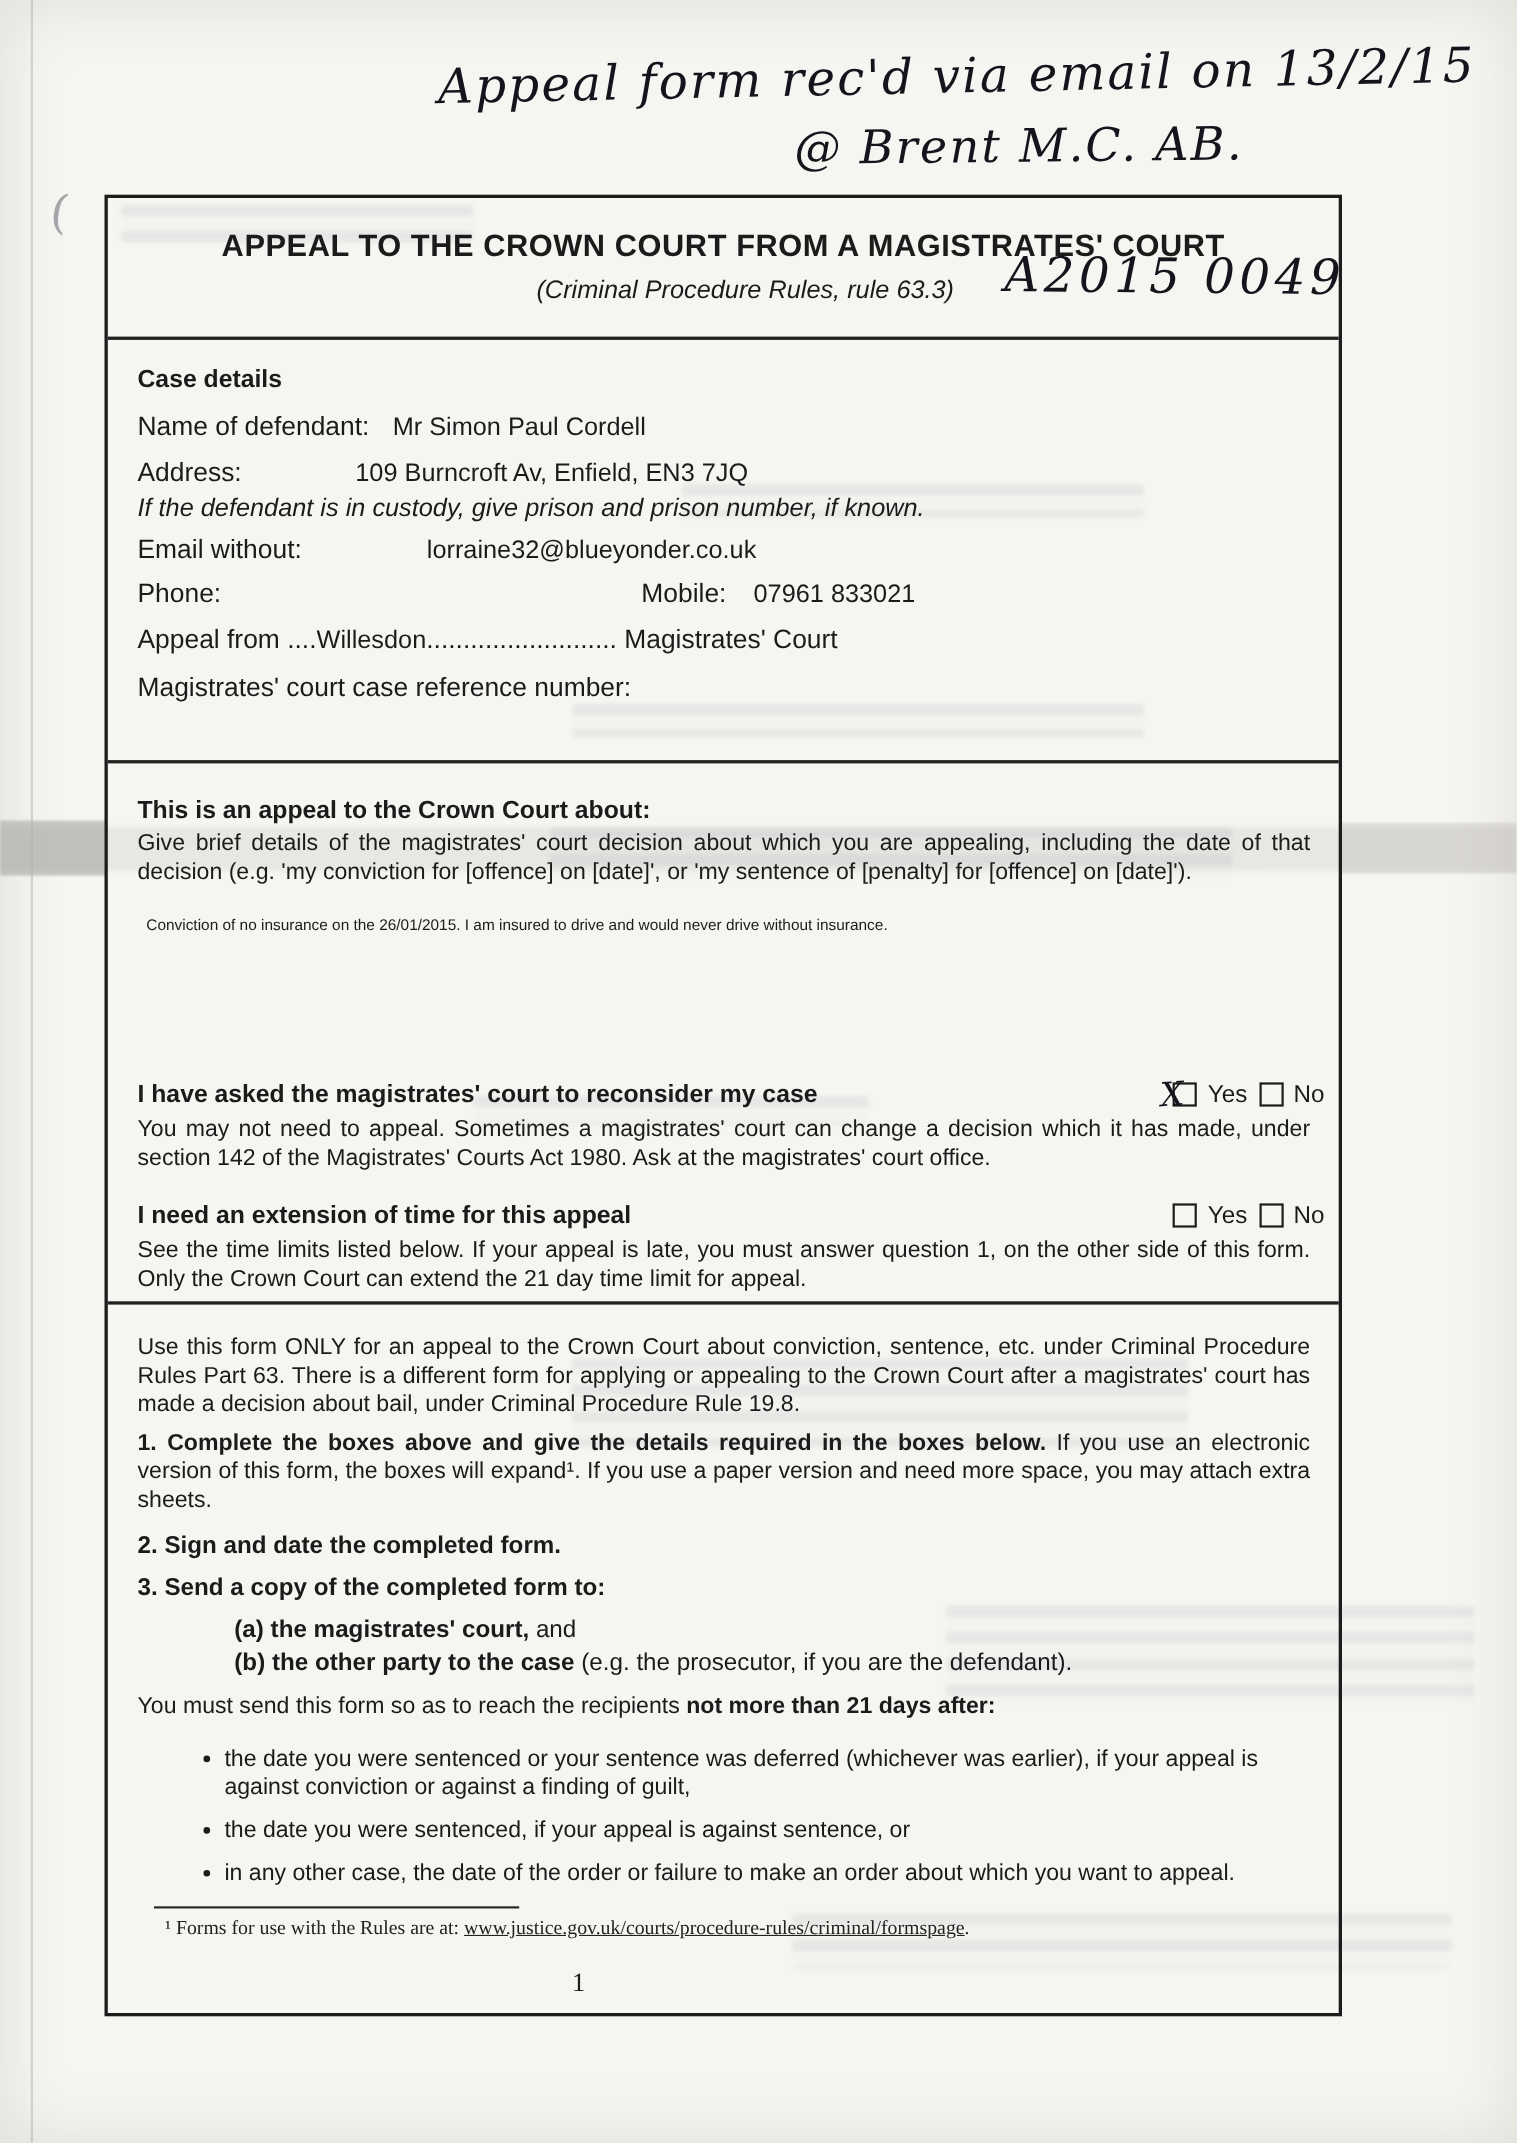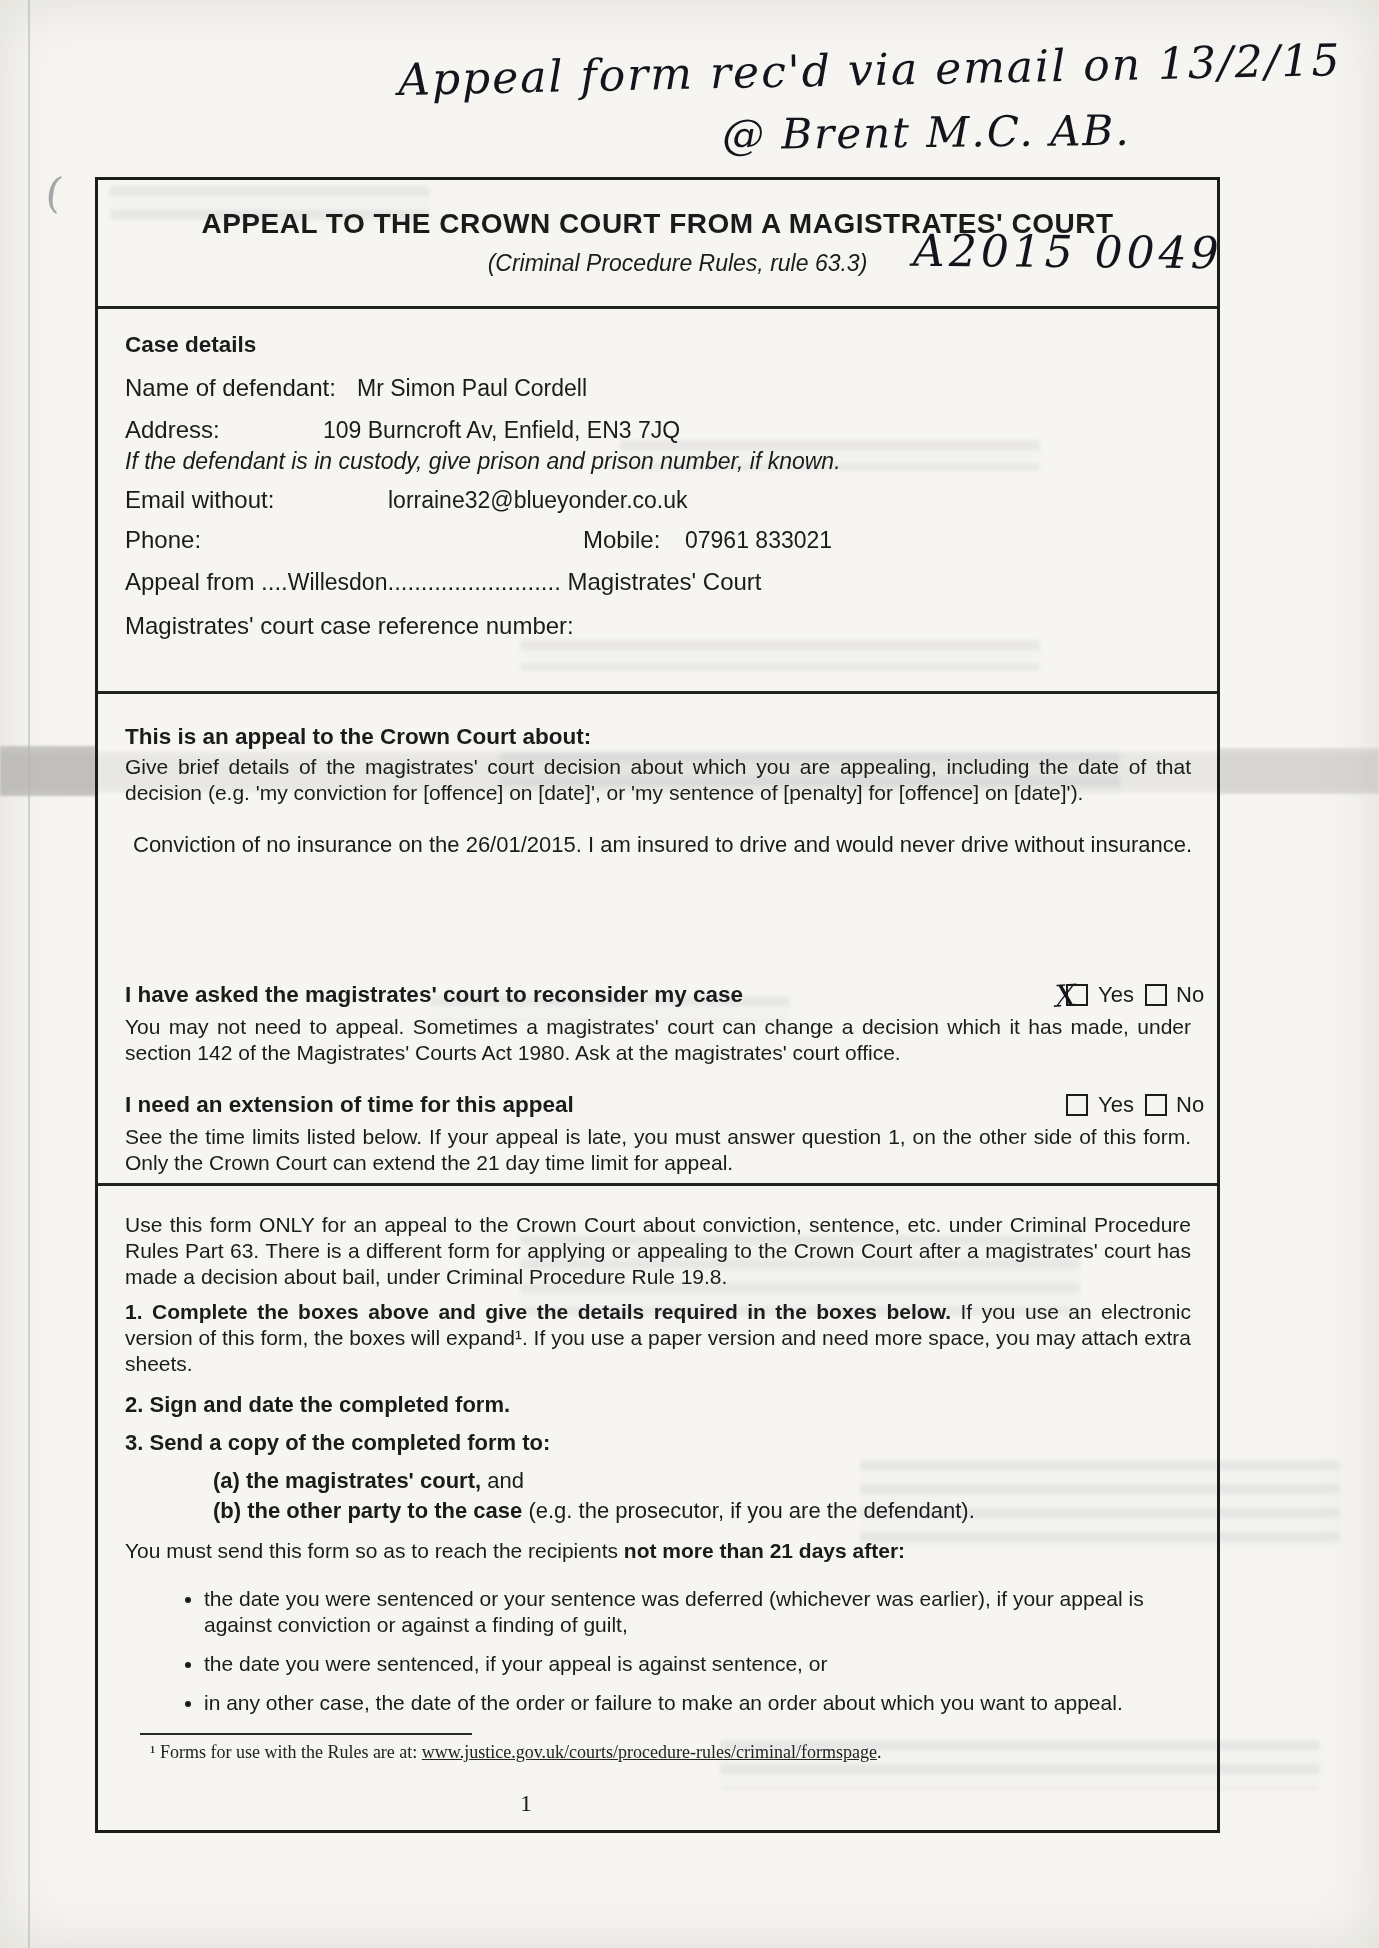--- a/index.html
+++ b/index.html
@@ -41,21 +41,21 @@
   .row { font-size:24px; white-space:nowrap; }
   .row .lbl { display:inline-block; }
   .row .val { font-size:23px; }
   .lbl-name    { width:232px; }
   .lbl-address { width:198px; }
   .lbl-email   { width:263px; }
   .lbl-appealto{ width:318px; }
   .italic-note { font-style:italic; font-size:23px; white-space:nowrap; }
 
   .para { font-size:21px; line-height:26px; text-align:justify; }
-  .answer { font-size:22px; white-space:nowrap; }
+  .answer { font-size:14px; white-space:nowrap; }
 
   .checkbox { position:absolute; width:22px; height:22px; border:2.5px solid #1c1c1c; box-sizing:border-box; background:transparent; }
   .cb-label { position:absolute; font-size:22px; }
 
   .step-bold { font-weight:bold; }
   .bullets { margin:16px; padding-left:30px; font-size:21px; line-height:26px; }
   .bullets li { margin-bottom:13px; }
 
   .footnote-rule { position:absolute; left:140px; top:1733px; width:332px; height:2px; background:#2a2a2a; }
   .footnote { position:absolute; left:150px; top:1742px; font-family:"Liberation Serif", serif; font-size:18px; color:#222; white-space:nowrap; }

